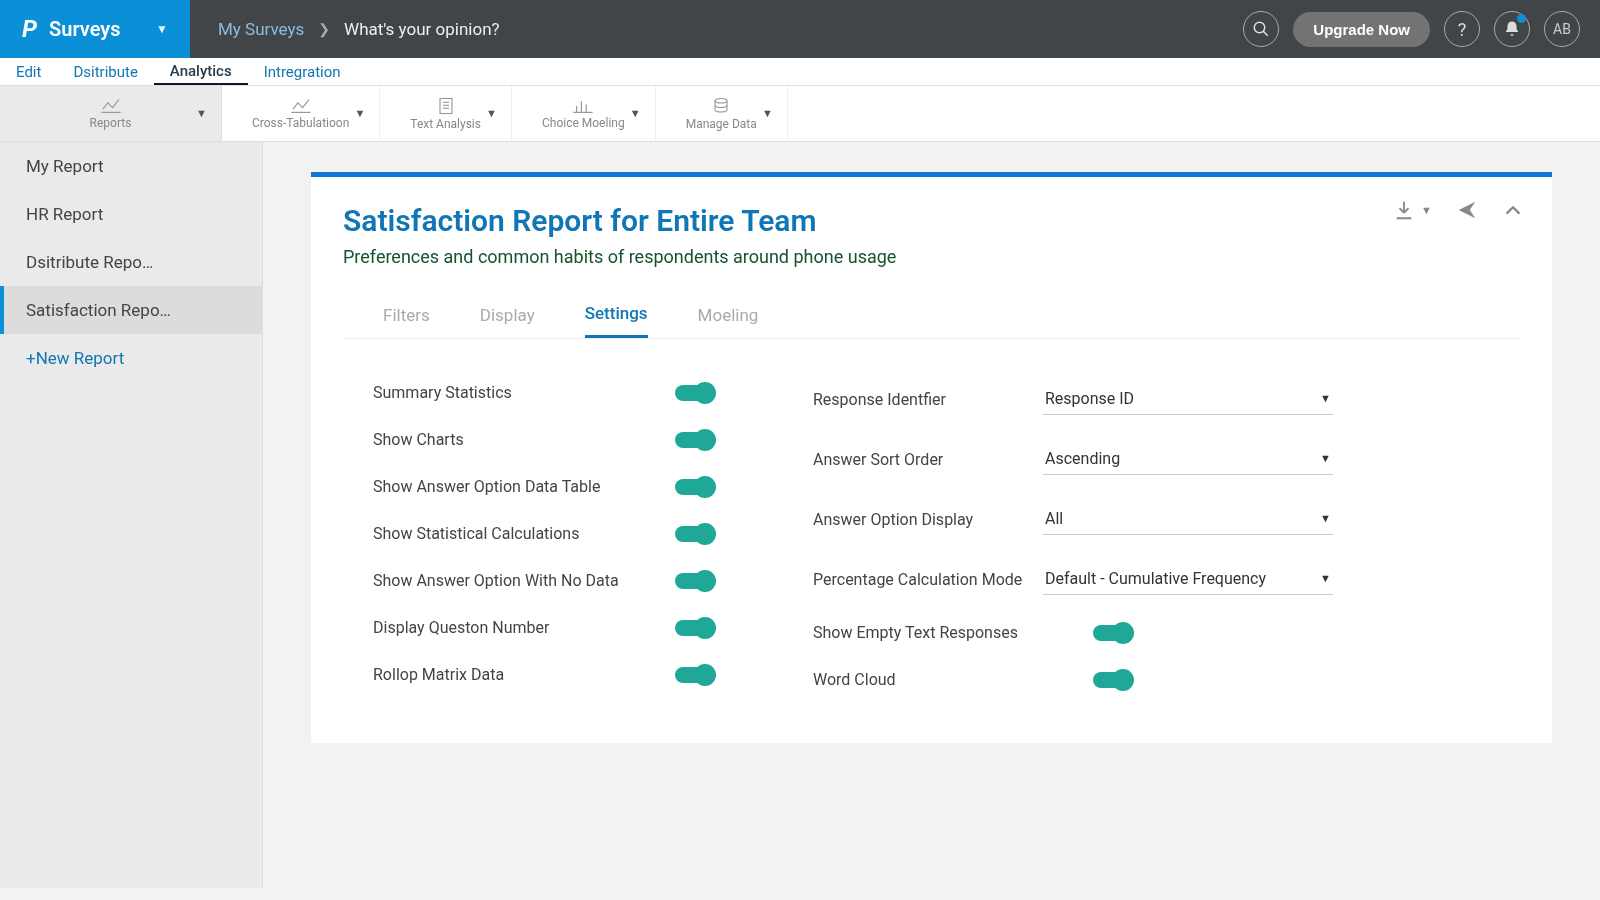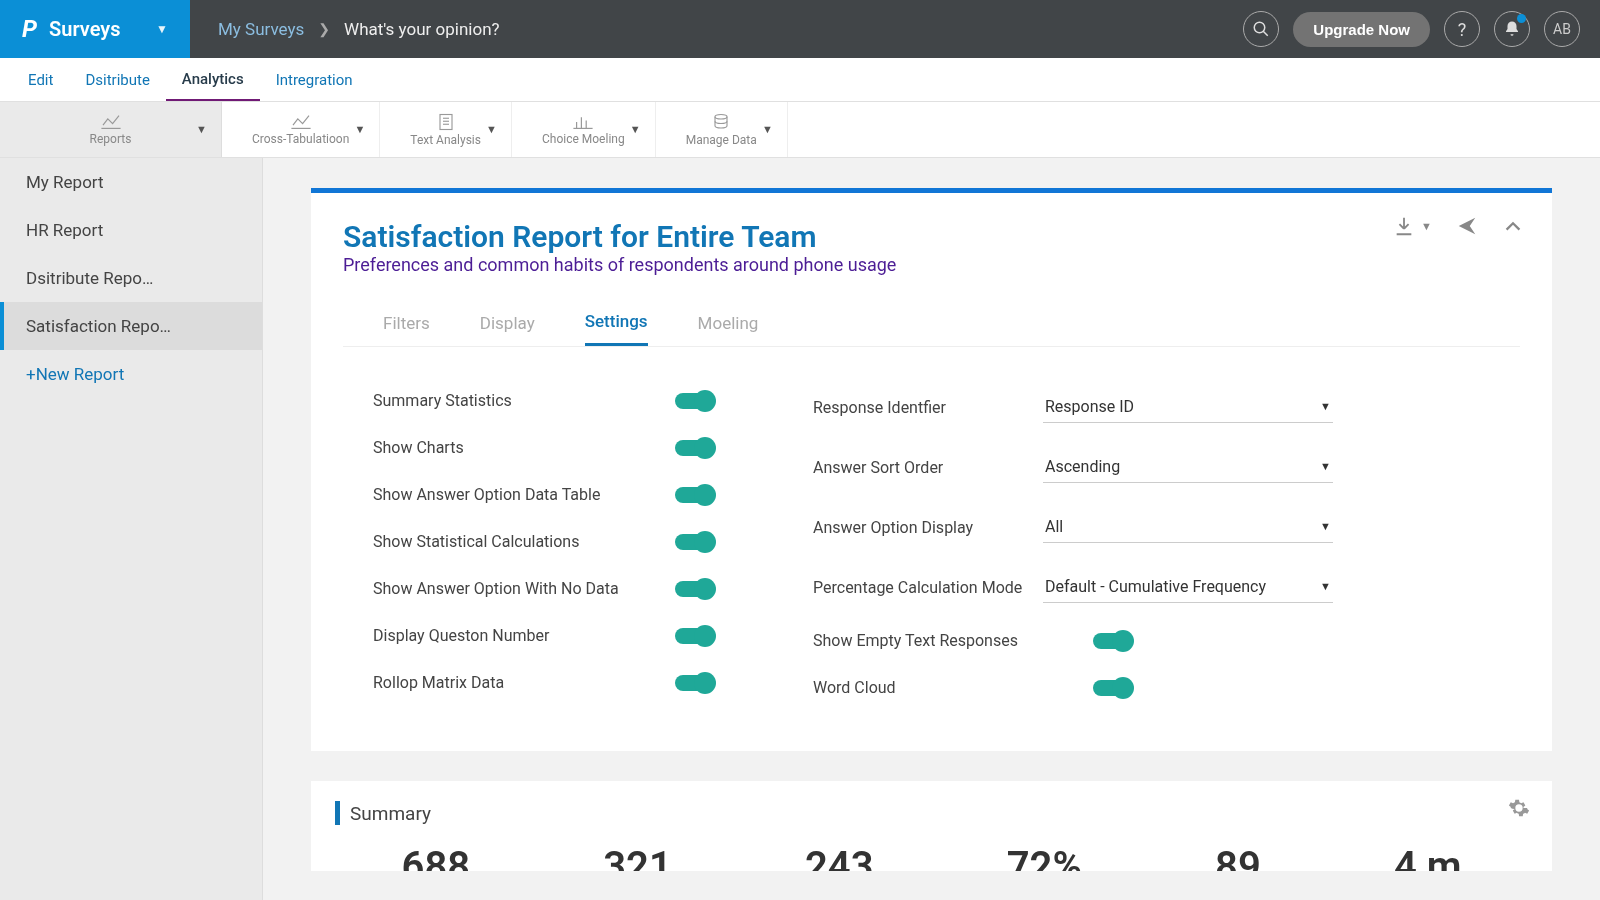--- a/index.html
+++ b/index.html
@@ -17,23 +17,23 @@
 .breadcrumb-sep { color:#aaa; font-size:14px;}
 .breadcrumb-current { color:#eee; }
 .header-right { margin-left:auto; display:flex; align-items:center; gap:14px; padding-right:20px;}
 .icon-circle { width:36px; height:36px; border:1.5px solid #aaa; border-radius:50%; display:flex; align-items:center; justify-content:center; color:#ddd; cursor:pointer; position:relative;}
 .icon-circle svg { width:18px; height:18px; }
 .avatar { width:36px; height:36px; border:1.5px solid #aaa; border-radius:50%; display:flex; align-items:center; justify-content:center; font-size:14px; color:#ccc;}
 .upgrade-btn { background:#737373; color:#fff; border:none; border-radius:20px; padding:9px 20px; font-size:15px; font-weight:600; cursor:pointer;}
 .notif-dot { position:absolute; top:2px; right:3px; width:9px; height:9px; background:#0b8fd6; border-radius:50%;}
 
 
-.sec-nav { background:#fff; height:44px; display:flex; align-items:center; padding-left:12px; gap:0; border-bottom:1px solid #e0e0e0;}
+.sec-nav { background:#fff; height:28px; display:flex; align-items:center; gap:0; border-bottom:1px solid #e0e0e0;}
 .sec-nav-item { padding:0 16px; font-size:15px; color:#1176b5; cursor:pointer; height:100%; display:flex; align-items:center;}
-.sec-nav-item.active { color:#283c4b; border-bottom:2px solid #701a75; font-weight:500;}
+.sec-nav-item.active { color:#283c4b; border-bottom:2px solid #0f172a; font-weight:500;}
 
 
 .toolbar { background:#fff; height:56px; display:flex; align-items:stretch; border-bottom:1px solid #e0e0e0;}
 .tool-tab { display:flex; align-items:center; justify-content:center; gap:6px; padding:0 30px; border-right:1px solid #eee; cursor:pointer; position:relative;}
 .tool-tab.first { background:#eaeaea; width:222px; border-right:1px solid #ddd;}
 .tool-inner { display:flex; flex-direction:column; align-items:center; gap:2px; flex:1;}
 .tool-label { font-size:12px; color:#888; }
 .tool-icon { color:#999; }
 .tool-caret { position:absolute; right:14px; font-size:11px; color:#555;}
 
@@ -41,21 +41,21 @@
 .layout { display:flex; height:calc(900px - 58px - 40px - 56px); }
 .sidebar { width:263px; background:#eaeaea; overflow:auto; border-right:1px solid #ddd;}
 .side-item { padding:14px 26px; font-size:17px; color:#444; cursor:pointer; white-space:nowrap; overflow:hidden; text-overflow:ellipsis;}
 .side-item.active { background:#dcdcdc; border-left:4px solid #0b8fd6; padding-left:22px;}
 .side-new { padding:14px 26px; font-size:17px; color:#1176b5; cursor:pointer;}
 
 .main { flex:1; overflow:auto; padding:30px 48px;}
 
 .report-card { background:#fff; border-top:5px solid #1176d6; padding:26px 32px 40px; position:relative;}
 .report-title { font-size:30px; font-weight:600; color:#1176b5;}
-.report-sub { font-size:18px; color:#4c1d95; }
+.report-sub { font-size:18px; color:#14532d; margin-top:8px;}
 .report-actions { position:absolute; right:28px; top:22px; display:flex; gap:24px; color:#888;}
 .report-actions span { cursor:pointer; display:flex; align-items:center; gap:4px;}
 .report-actions svg { width:22px; height:22px;}
 
 .inner-tabs { display:flex; gap:50px; margin-top:24px; border-bottom:1px solid #eee; padding-left:40px;align-items:center;}
 .inner-tab { padding:12px 0; font-size:17px; color:#aaa; cursor:pointer;}
 .inner-tab.active { color:#1176b5; border-bottom:3px solid #1176b5; font-weight:500;}
 
 .settings-grid { display:flex; gap:100px; margin-top:30px; padding-left:30px;}
 .col { flex:0 0 auto;}
@@ -291,33 +291,14 @@
           <div class="setting-row-right">
             <span class="setting-label" style="flex:0 0 260px">Word Cloud</span>
             <div style="flex:1">
                 <div class="toggle"></div>
               </div>
           </div>
         </div>
       </div>
     </div>
 
-    <div class="summary-card">
-      <div class="summary-head">
-        <div class="summary-bar"></div>
-        <div class="summary-title">Summary</div>
-      </div>
-      <div class="summary-gear">
-        <svg width="22" height="22" viewBox="0 0 24 24" fill="currentColor">
-            <path d="M12 8a4 4 0 100 8 4 4 0 000-8zm9 4a7 7 0 01-.1 1.2l2.1 1.6-2 3.4-2.5-1a7 7 0 01-2 1.2l-.4 2.6h-4l-.4-2.6a7 7 0 01-2-1.2l-2.5 1-2-3.4 2.1-1.6A7 7 0 013 12c0-.4 0-.8.1-1.2L1 9.2l2-3.4 2.5 1a7 7 0 012-1.2L8 3h4l.4 2.6a7 7 0 012 1.2l2.5-1 2 3.4-2.1 1.6c.1.4.2.8.2 1.2z"></path>
-          </svg>
-      </div>
-      <div class="summary-stats">
-        <div class="stat">688</div>
-        <div class="stat">321</div>
-        <div class="stat">243</div>
-        <div class="stat">72%</div>
-        <div class="stat">89</div>
-        <div class="stat">4 m</div>
-      </div>
-    </div>
   </div>
 </div>
 
 </body></html>

